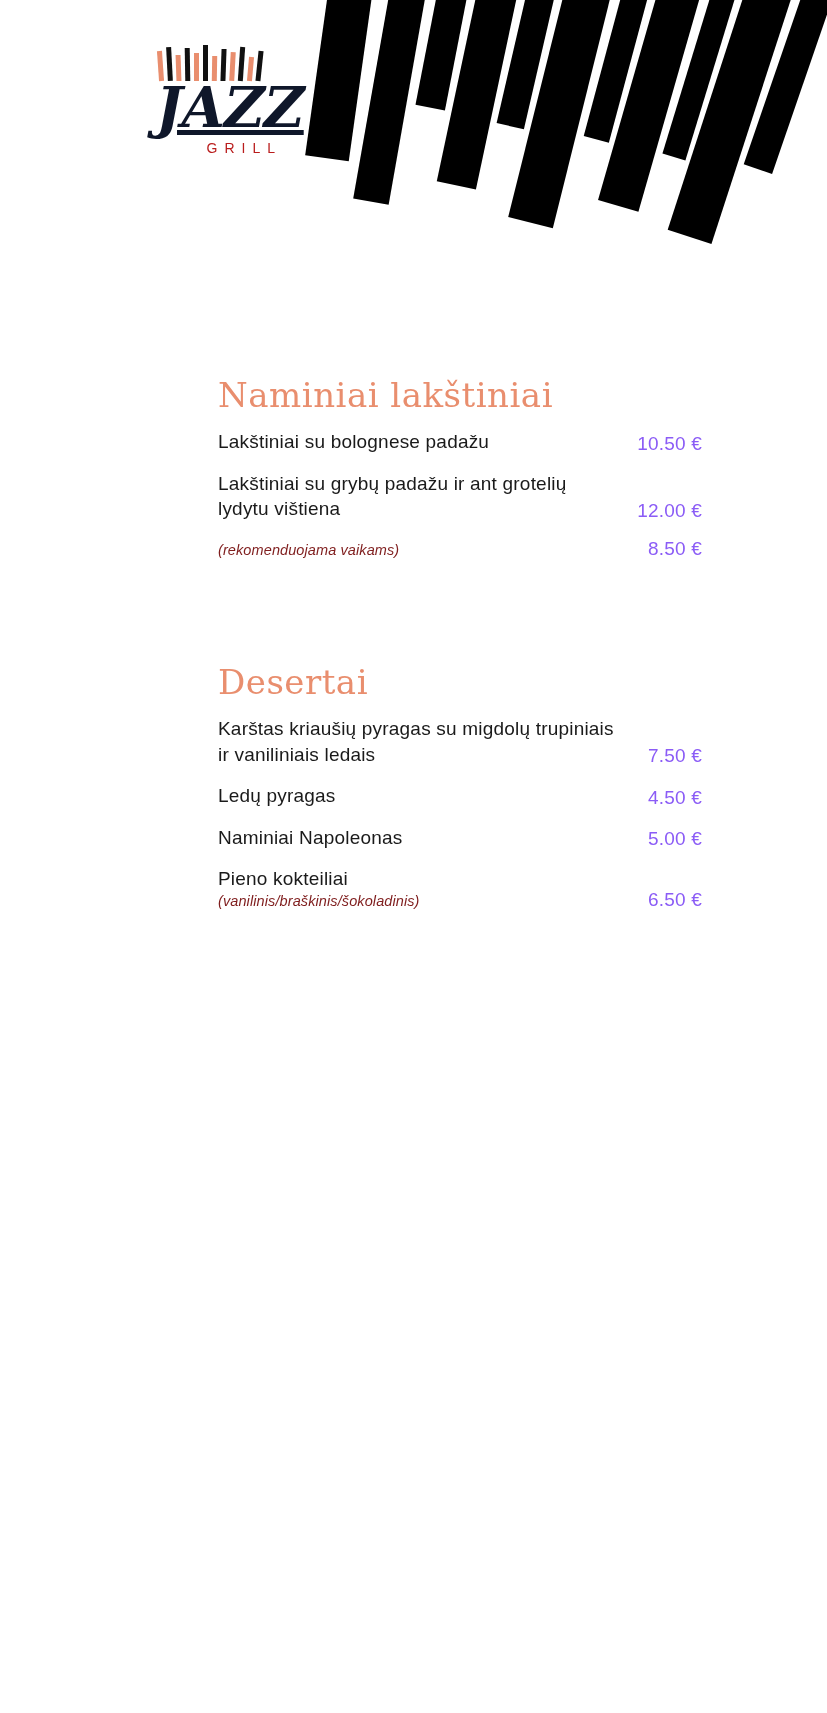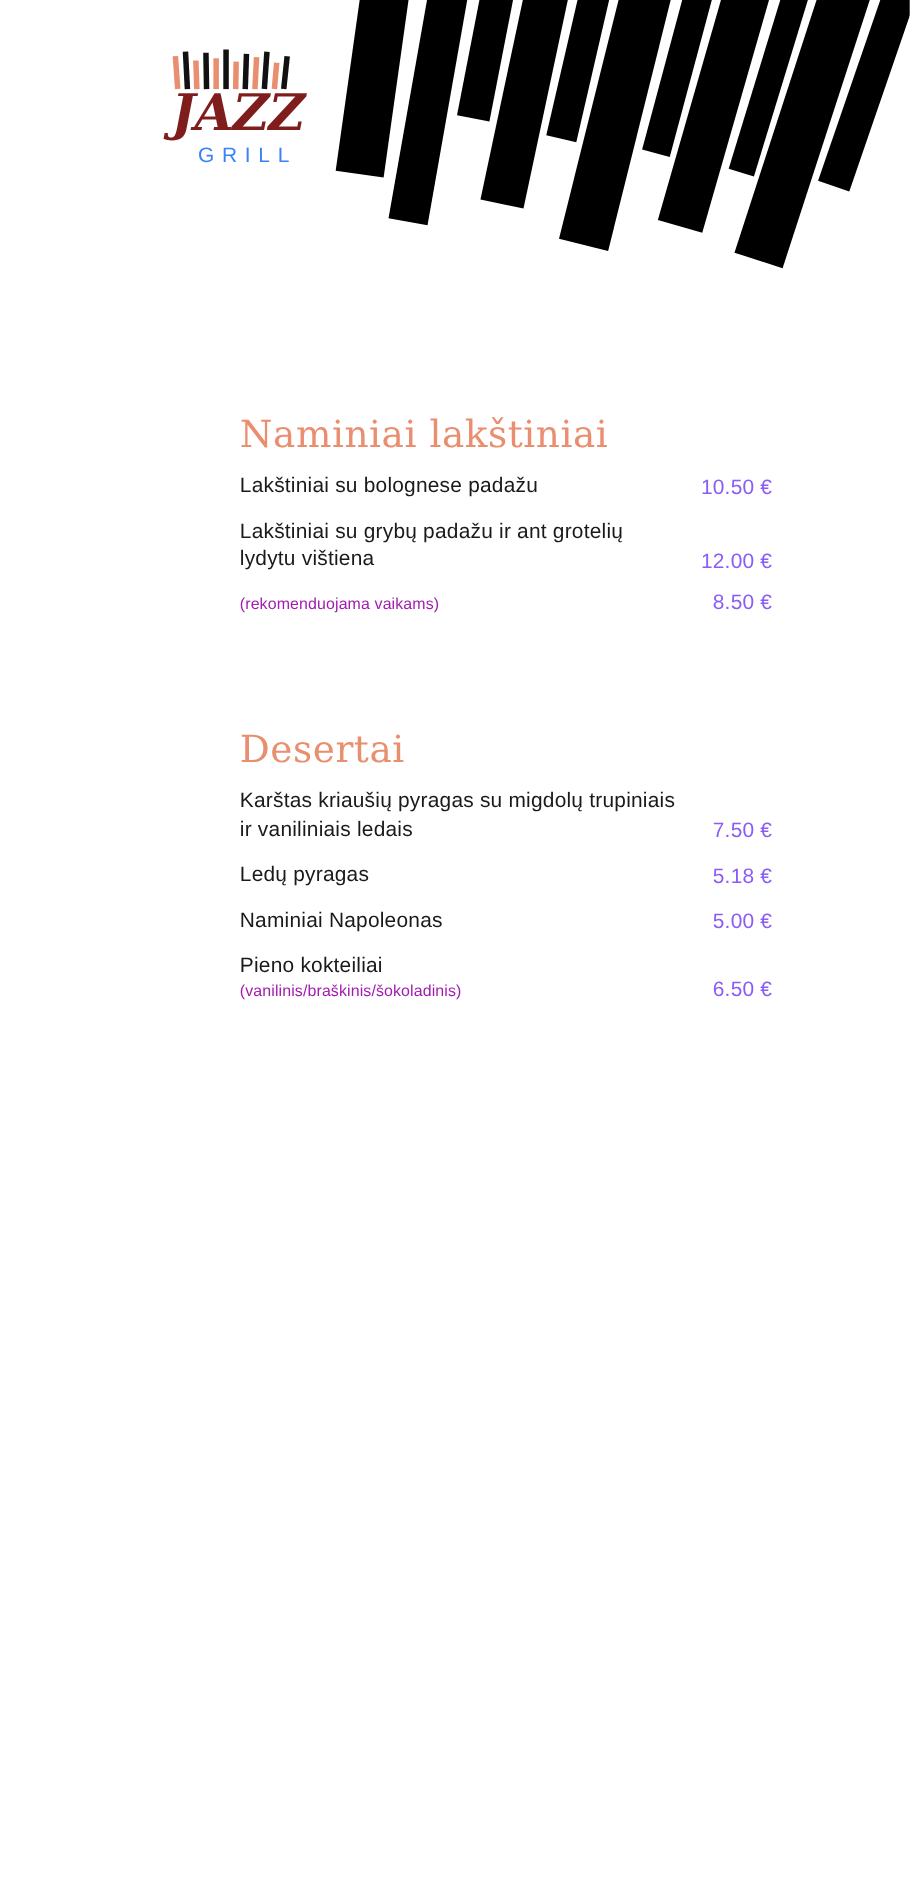--- a/index.html
+++ b/index.html
@@ -58,35 +58,36 @@
     bottom: 0;
     width: 5px;
     background: #e98e6e;
   }
   .logo-bar.dark {
     background: #111111;
   }
   .logo-word {
     font-family: "DejaVu Serif", serif;
     font-weight: bold;
-    font-size: 46px;
-    color: #7f1d1d;
+    font-size: 56px;
+    color: #0f172a;
     letter-spacing: -1px;
     line-height: 0.95;
     margin-left: 6px;
     font-style: italic;
+    text-decoration: underline;
   }
   .logo-sub {
     font-family: "Liberation Sans", sans-serif;
-    font-size: 19px;
+    font-size: 14px;
     letter-spacing: 7px;
-    color: #3b82f6;
+    color: #b91c1c;
     text-align: right;
     margin-top: 6px;
-    margin-right: 20px;
+    margin-right: 8px;
   }
 
   
   .menu {
     position: absolute;
     left: 218px;
     top: 375px;
     width: 484px;
   }
   .section {
@@ -112,22 +113,23 @@
   }
   .item-name {
     font-size: 19px;
     line-height: 1.35;
     color: #1a1a1a;
     letter-spacing: 0.2px;
   }
   .item-note {
     font-size: 14.5px;
     line-height: 1.3;
-    color: #a21caf;
+    color: #7f1d1d;
     letter-spacing: 0.1px;
+    font-style: italic;
   }
   .item-price {
     flex: 0 0 auto;
     font-size: 19px;
     color: #8b5cf6;
     white-space: nowrap;
     letter-spacing: 0.2px;
   }
   .spacer-gap { height: 44px; }
 </style>
@@ -206,21 +208,21 @@
       <div class="item-text">
         <div class="item-name">Karštas kriaušių pyragas su migdolų trupiniais ir vaniliniais ledais</div>
       </div>
       <div class="item-price">7.50 €</div>
     </div>
 
     <div class="item">
       <div class="item-text">
         <div class="item-name">Ledų pyragas</div>
       </div>
-      <div class="item-price">5.18 €</div>
+      <div class="item-price">4.50 €</div>
     </div>
 
     <div class="item">
       <div class="item-text">
         <div class="item-name">Naminiai Napoleonas</div>
       </div>
       <div class="item-price">5.00 €</div>
     </div>
 
     <div class="item">

